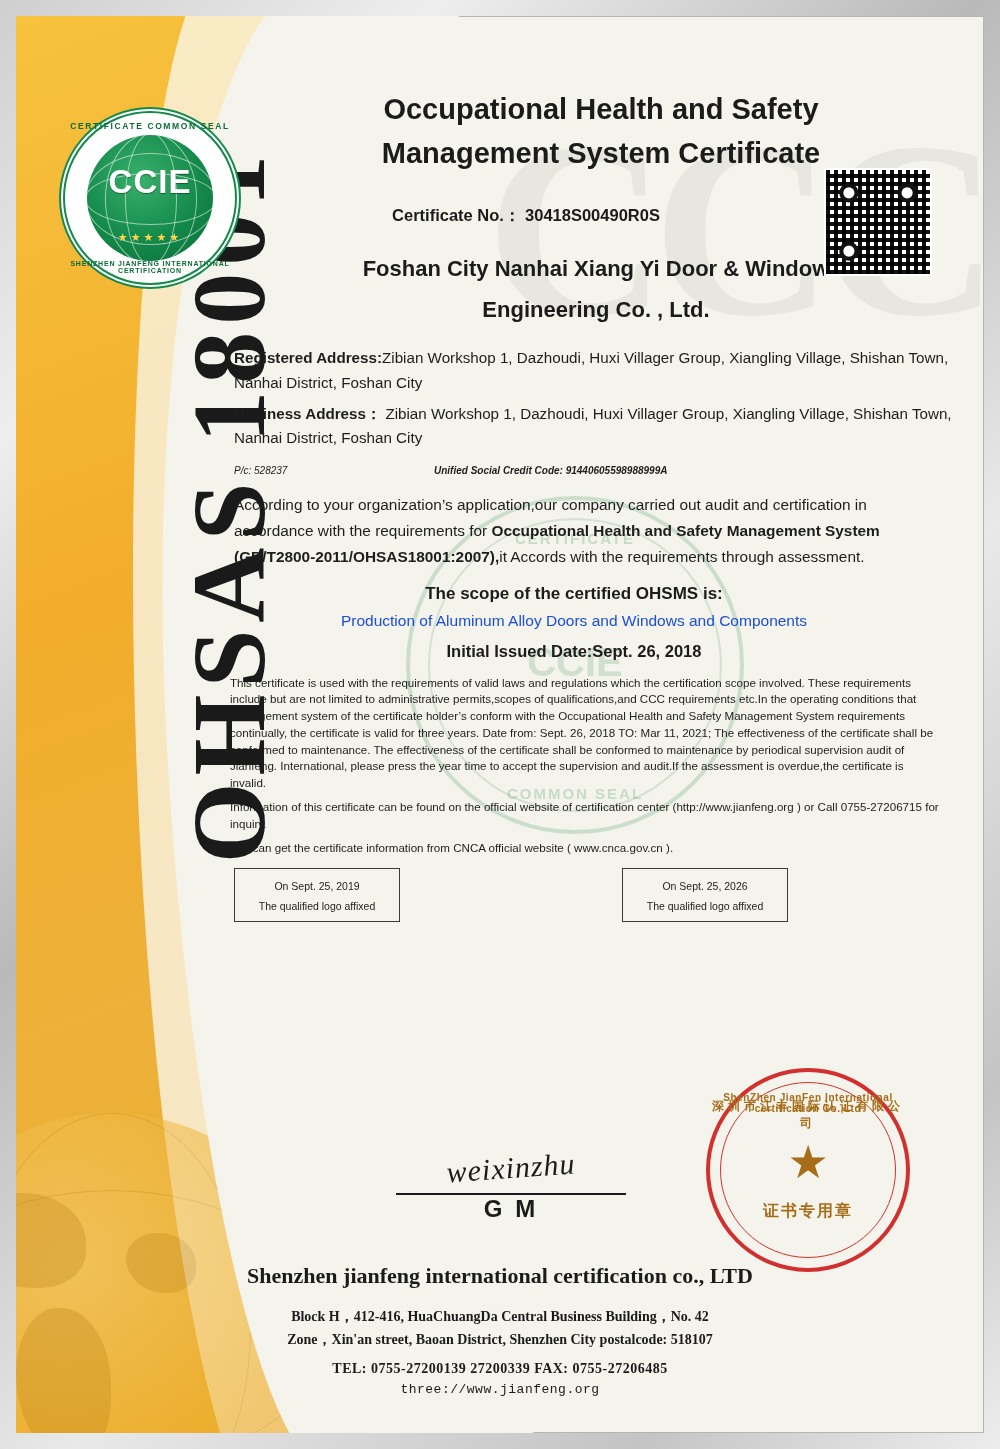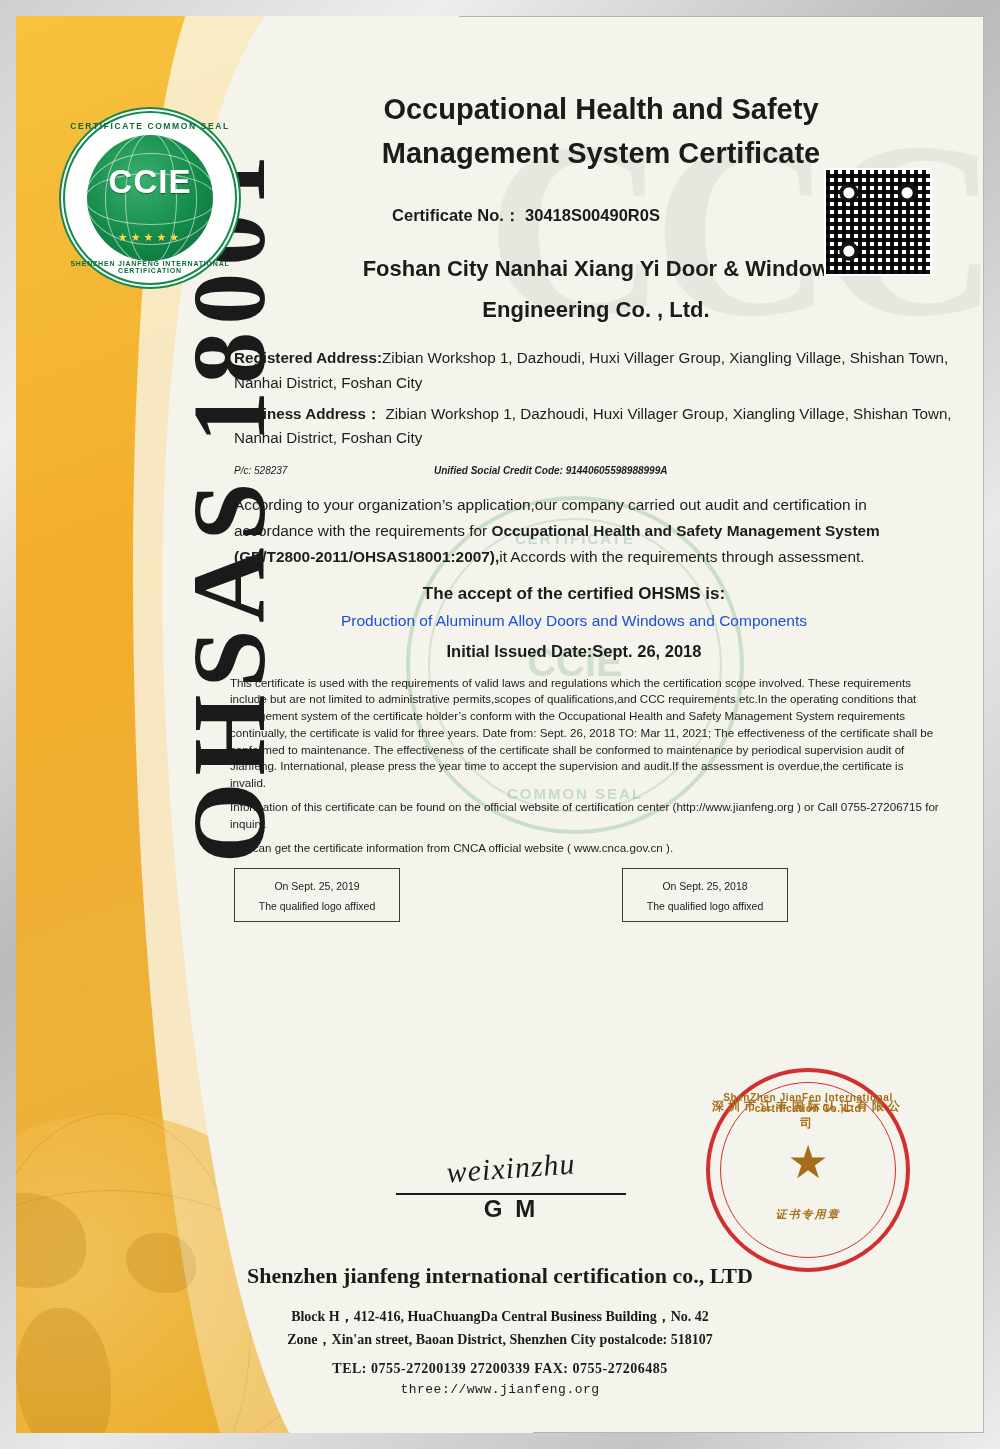--- a/index.html
+++ b/index.html
@@ -374,21 +374,21 @@
   }
   .red-seal .rs-top, .red-seal .rs-bot {
     position: absolute;
     left: 0; right: 0;
     text-align: center;
     font-size: 10px;
     font-weight: bold;
     letter-spacing: .6px;
   }
   .red-seal .rs-top { top: 20px; }
-  .red-seal .rs-bot { bottom: 46px; font-size: 11px; letter-spacing: 2px; font-style: italic; }
+  .red-seal .rs-bot { bottom: 46px; font-size: 16px; letter-spacing: 2px; }
   .red-seal .rs-cn {
     position: absolute;
     left: 0; right: 0;
     top: 26px;
     text-align: center;
     font-size: 12px;
     font-weight: bold;
     letter-spacing: 4px;
   }
   
@@ -521,37 +521,37 @@
 
       <div class="pc-row">
         <span class="pc">P/c: 528237</span>
         <span class="uscc">Unified Social Credit Code: 91440605598988999A</span>
       </div>
 
       <div class="para">
         <span>According to your organization’s application,our company carried out audit and certification in accordance with the requirements for </span><b>Occupational Health and Safety Management System (GB/T2800-2011/OHSAS18001:2007),</b><span>it Accords with the requirements through assessment.</span>
       </div>
 
-      <div class="scope-title">The accept of the certified OHSMS is:</div>
+      <div class="scope-title">The scope of the certified OHSMS is:</div>
       <div class="scope-body">Production of Aluminum Alloy Doors and Windows and Components</div>
       <div class="issued">Initial Issued Date:Sept. 26, 2018</div>
 
       <div class="fineprint">
         <p>This certificate is used with the requirements of valid laws and regulations which the certification scope involved. These requirements include but are not limited to administrative permits,scopes of qualifications,and CCC requirements etc.In the operating conditions that management system of the certificate holder’s conform with the Occupational Health and Safety Management System requirements continually, the certificate is valid for three years. Date from: Sept. 26, 2018 TO: Mar 11, 2021; The effectiveness of the certificate shall be conformed to maintenance. The effectiveness of the certificate shall be conformed to maintenance by periodical supervision audit of Jianfeng. International, please press the year time to accept the supervision and audit.If the assessment is overdue,the certificate is invalid.</p>
         <p>Information of this certificate can be found on the official website of certification center (http://www.jianfeng.org ) or Call 0755-27206715 for inquiry.</p>
         <p>You can get the certificate information from CNCA official website ( www.cnca.gov.cn ).</p>
       </div>
 
       <div class="stamp-row">
         <div class="stamp-box">
           <div>On Sept. 25, 2019</div>
           <div>The qualified logo affixed</div>
         </div>
         <div class="stamp-box">
-          <div>On Sept. 25, 2018</div>
+          <div>On Sept. 25, 2026</div>
           <div>The qualified logo affixed</div>
         </div>
       </div>
     </div>
 
     <div class="sig">
       <div class="sig-name">weixinzhu</div>
       <div class="sig-line"></div>
       <div class="sig-role">G M</div>
     </div>

